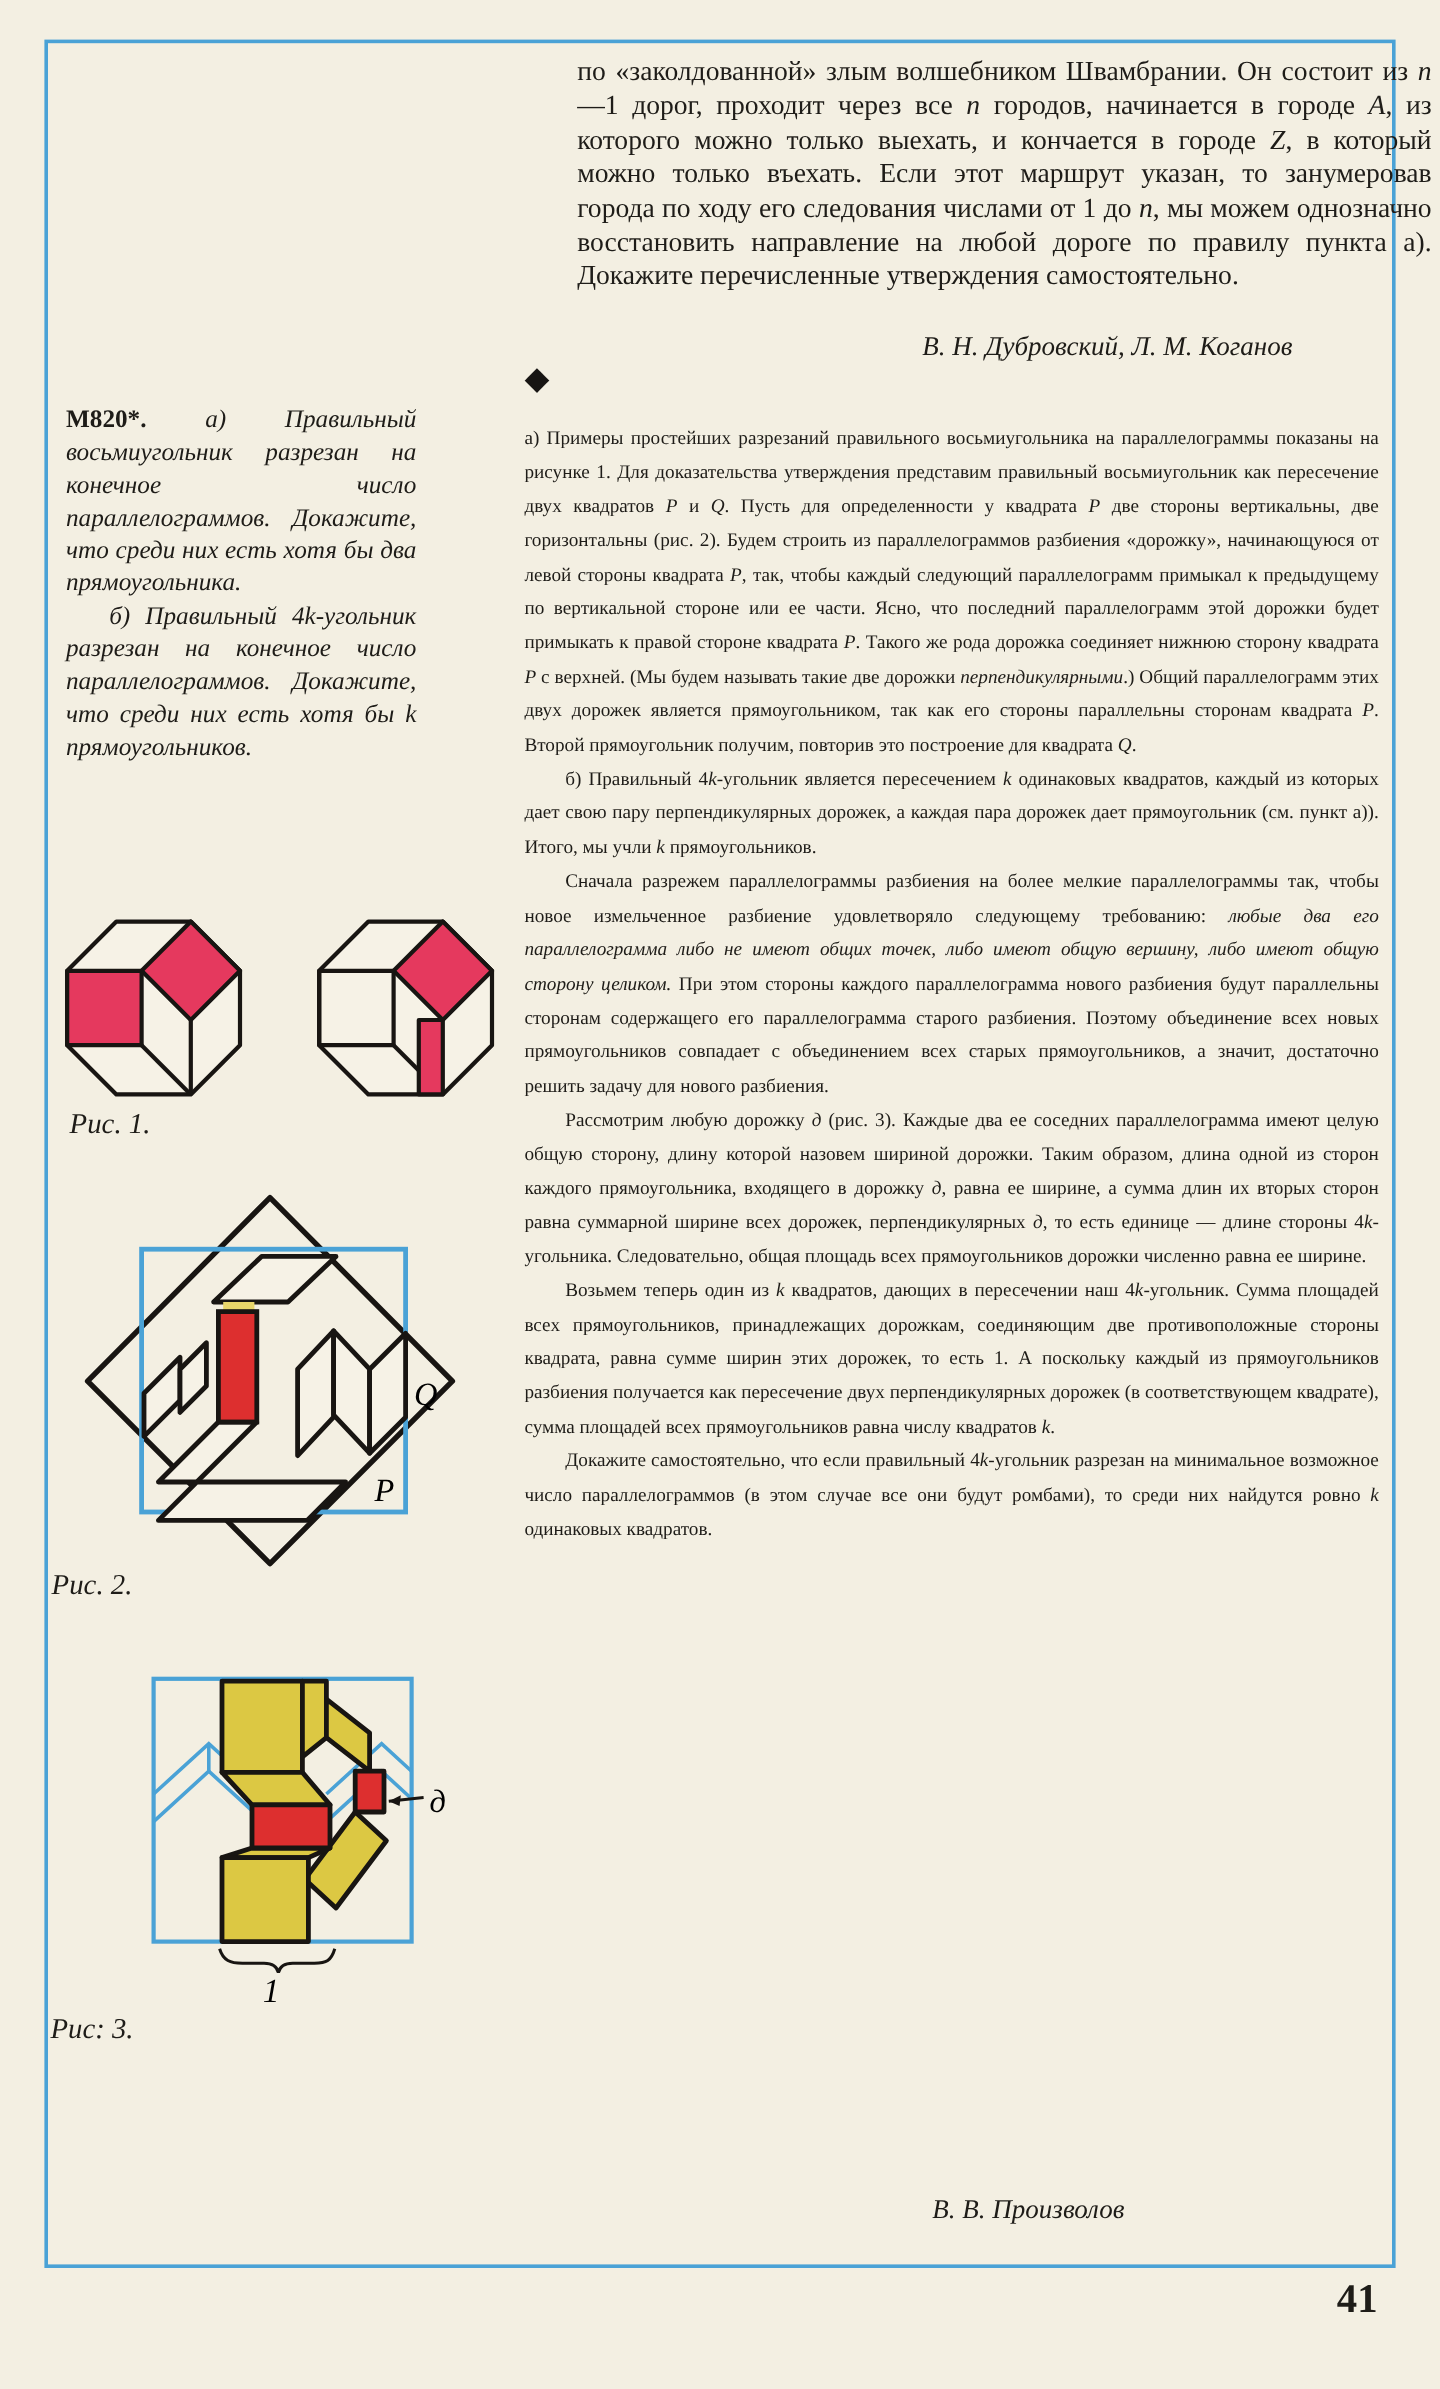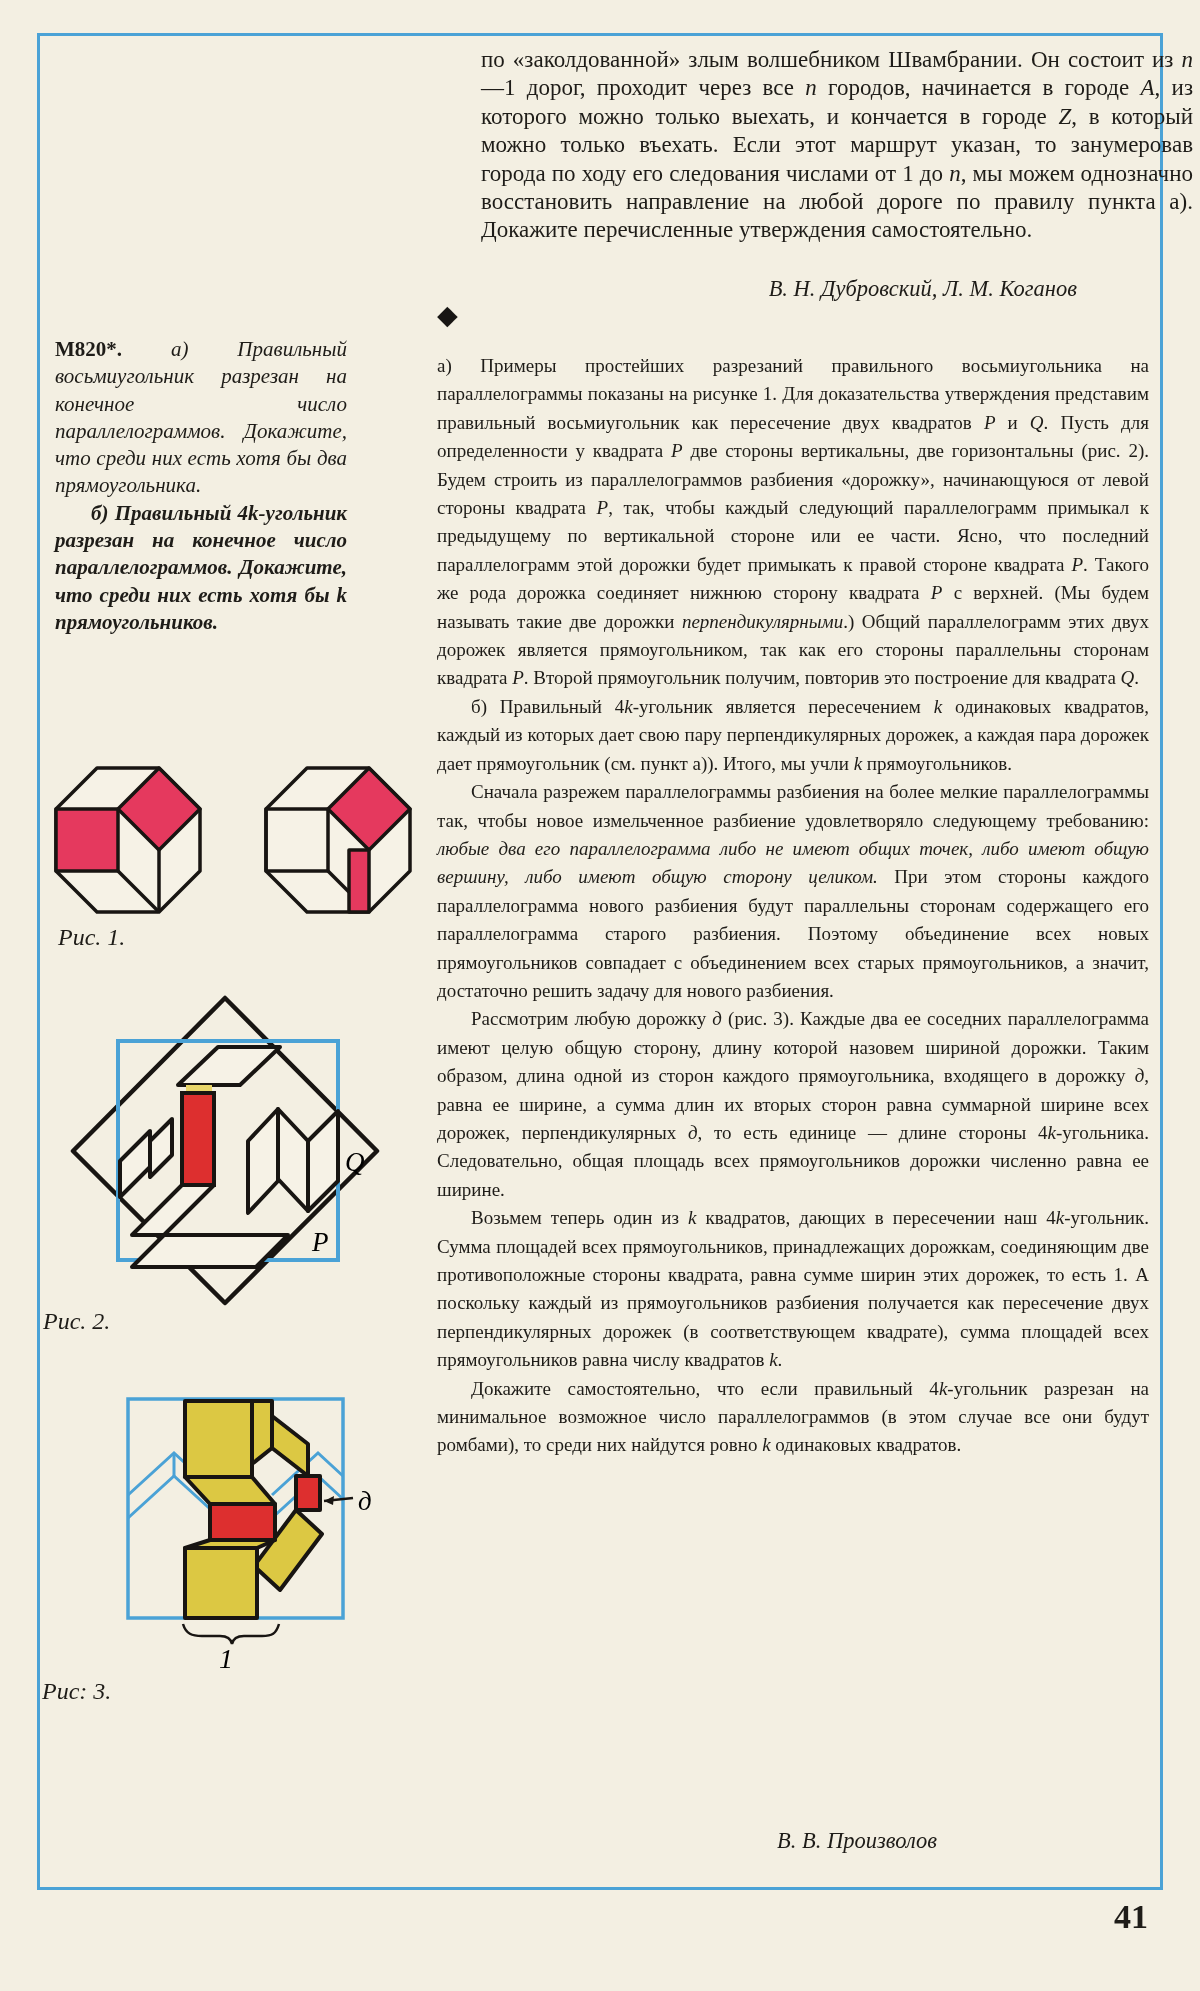--- a/index.html
+++ b/index.html
@@ -26,24 +26,24 @@
   }
   .byline-1{position:absolute;left:437px;top:276px;width:712px;padding-right:72px;box-sizing:border-box;}
   .byline-2{position:absolute;left:437px;top:1828px;width:712px;padding-right:212px;box-sizing:border-box;}
   .separator{
     position:absolute;left:437px;top:302px;font-size:27px;color:#171513;line-height:27px;
   }
   .problem-block{
     position:absolute;left:55px;top:336px;width:292px;
     font-size:21px;line-height:27.3px;text-align:justify;
   }
-  .problem-block .rp.ind{text-indent:36px;font-weight:bold;}
+  .problem-block .rp.ind{text-indent:36px;}
   .solution-block{
     position:absolute;left:437px;top:352px;width:712px;
-    font-size:19px;line-height:28.4px;text-align:justify;
+    font-size:16px;line-height:28.4px;text-align:justify;
   }
   .caption{
     position:absolute;font-style:italic;font-size:24px;color:#1e1c18;text-align:center;
   }
   .cap1{left:58px;top:924px;}
   .cap2{left:43px;top:1308px;}
   .cap3{left:42px;top:1678px;}
   .fig{position:absolute;}
   .fig1{left:52px;top:756px;}
   .fig2{left:50px;top:993px;}

